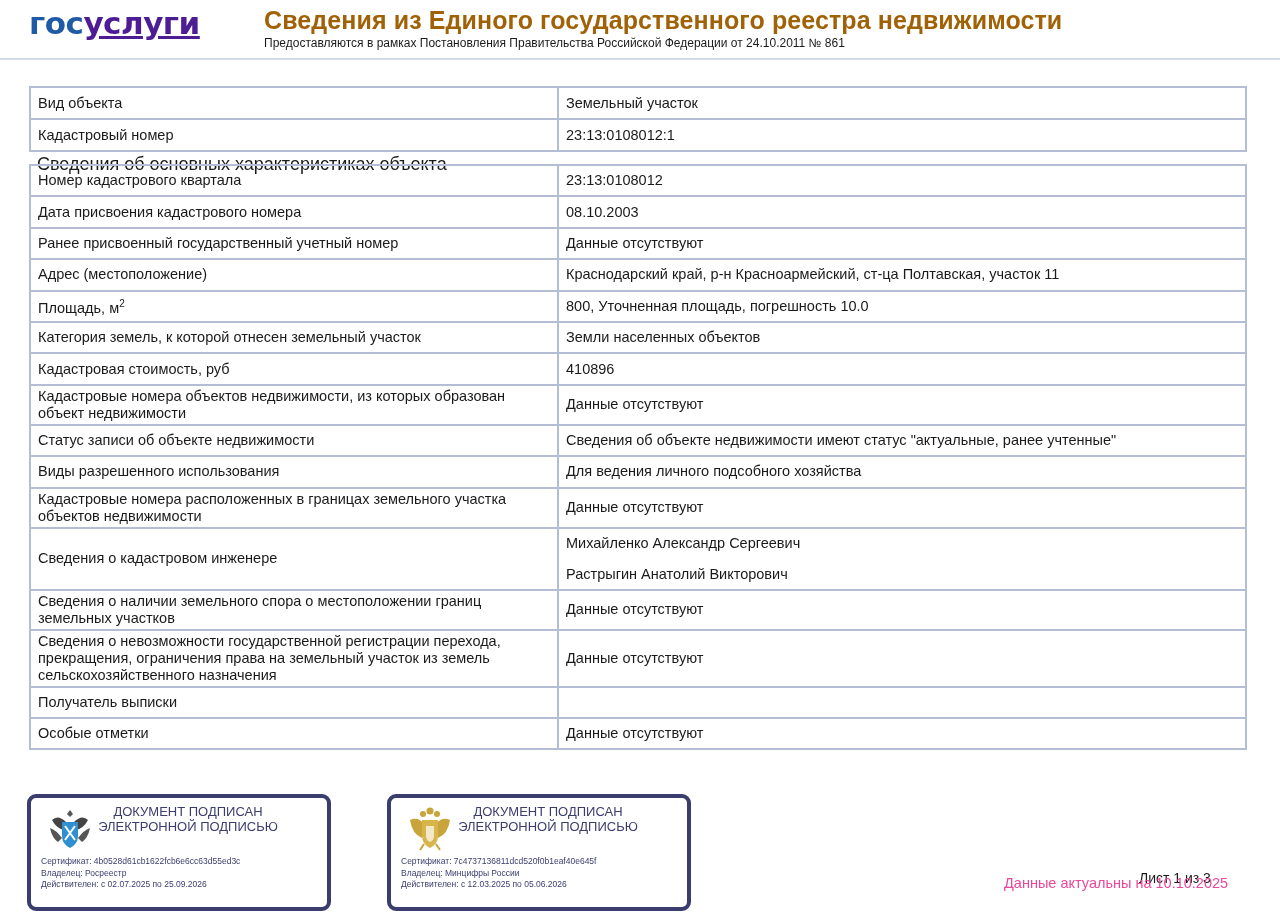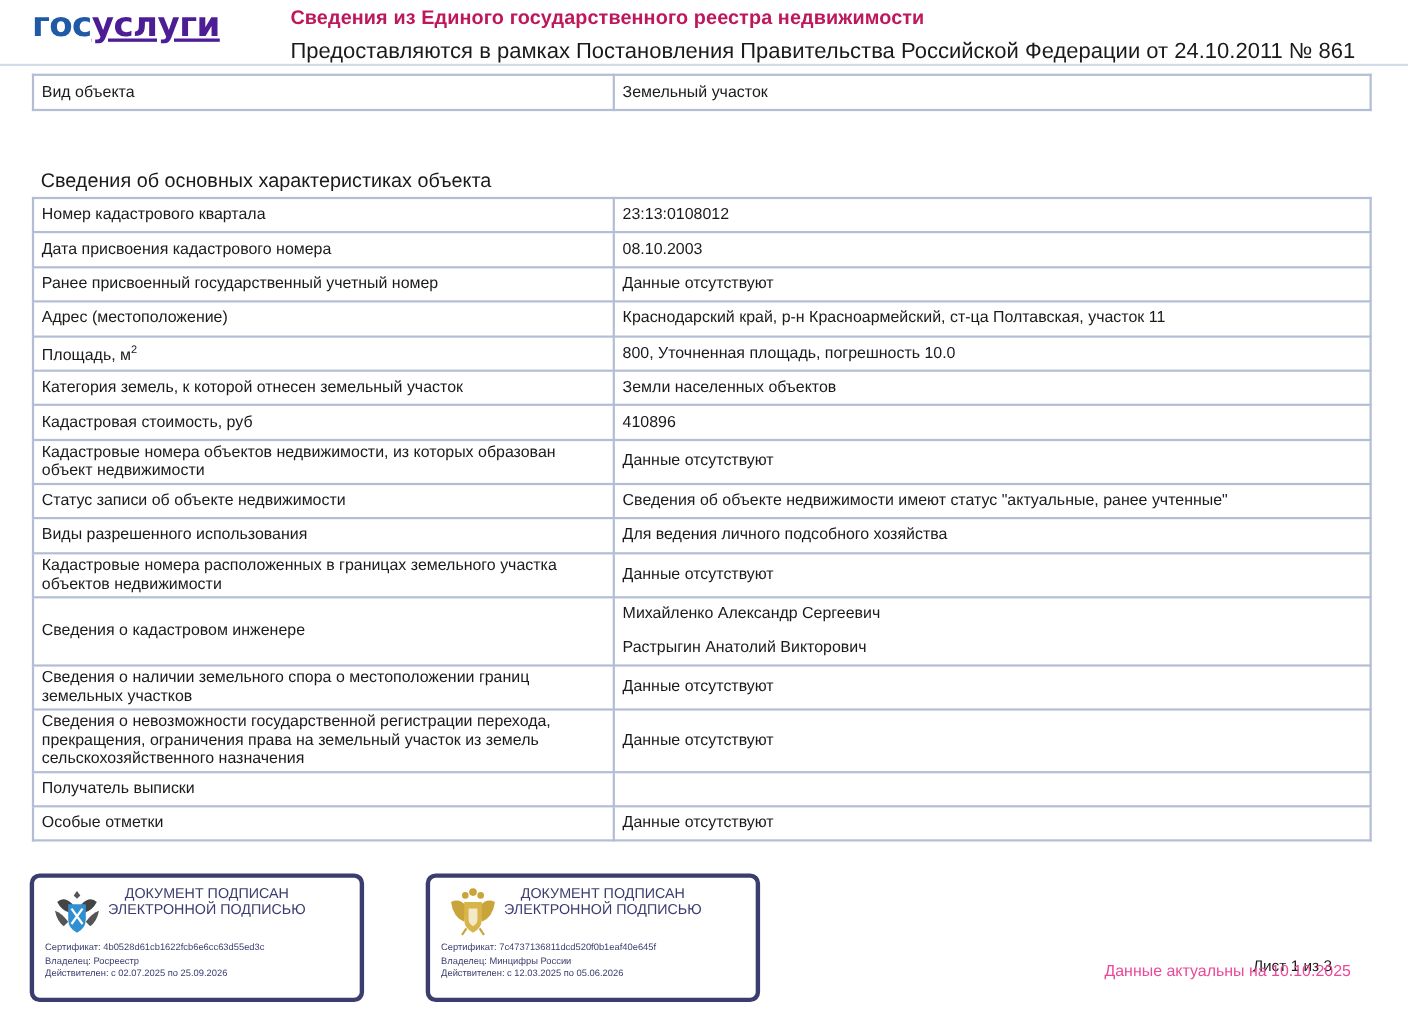--- a/index.html
+++ b/index.html
@@ -3,30 +3,30 @@
   <meta charset="utf-8">
   <style>
     * { box-sizing: border-box; margin: 0; padding: 0; }
     html, body { width: 1280px; height: 923px; background: #ffffff; overflow: hidden; }
     body { font-family: "Liberation Sans", "DejaVu Sans", sans-serif; color: #1a1a1a; position: relative; }
 
     .header { position: absolute; left: 0; top: 0; width: 1280px; height: 60px; border-bottom: 2px solid #d3dbe9; }
     .logo { position: absolute; left: 29px; top: 4px; font-family: "DejaVu Sans", sans-serif; font-weight: bold; font-size: 31px; letter-spacing: -0.5px; line-height: 38px; }
     .logo .gos { color: #0d4cd3; color: #1f5aa6; }
     .logo .uslugi { color: #4c1d95; text-decoration: underline; }
-    .title { position: absolute; left: 264px; top: 6px; font-size: 18px; font-weight: bold; color: #be185d; letter-spacing: 0.1px; }
-    .subtitle { position: absolute; left: 264px; top: 36px; font-size: 20px; color: #1a1a1a; }
+    .title { position: absolute; left: 264px; top: 6px; font-size: 25px; font-weight: bold; color: #a16207; letter-spacing: 0.1px; }
+    .subtitle { position: absolute; left: 264px; top: 36px; font-size: 12px; color: #1a1a1a; }
 
     table { border-collapse: collapse; position: absolute; left: 29px; width: 1218px; table-layout: fixed; }
     td { border: 2px solid #b3bdd4; font-size: 14.5px; padding: 2px 7px; vertical-align: middle; line-height: 17px; color: #1a1a1a; }
     td.k { width: 528px; }
-    .t1 { top: 67px; }
+    .t1 { top: 86px; }
     .t1 td { height: 32px; }
     .section-title { position: absolute; left: 37px; top: 154px; font-size: 18px; font-weight: normal; color: #1a1a1a; }
-    .t2 { top: 179px; }
+    .t2 { top: 164px; }
     .t2 tr td { height: 31.4px; }
     .t2 tr.tall td { height: 38px; }
     .t2 tr.xtall td { height: 62px; }
     .t2 tr.xxtall td { height: 57px; }
     .multi span { display: block; }
     .multi span + span { margin-top: 14px; }
 
     .stamp { position: absolute; top: 794px; width: 304px; height: 117px; border: 4px solid #3b3d6e; border-radius: 9px; background: #fff; }
     .stamp.s1 { left: 27px; }
     .stamp.s2 { left: 387px; }
@@ -46,20 +46,24 @@
   </div>
   <div class="title">Сведения из Единого государственного реестра недвижимости</div>
   <div class="subtitle">Предоставляются в рамках Постановления Правительства Российской Федерации от 24.10.2011 № 861</div>
 </div>
 
 <table class="t1">
   <tbody>
       <tr>
     <td class="k">Вид объекта</td>
     <td>Земельный участок</td>
+  </tr>
+  <tr>
+    <td class="k">Кадастровый номер</td>
+    <td>23:13:0108012:1</td>
   </tr>
 </tbody>
   </table>
 
 <div class="section-title">Сведения об основных характеристиках объекта</div>
 
 <table class="t2">
   <tbody>
       <tr>
     <td class="k">Номер кадастрового квартала</td>

